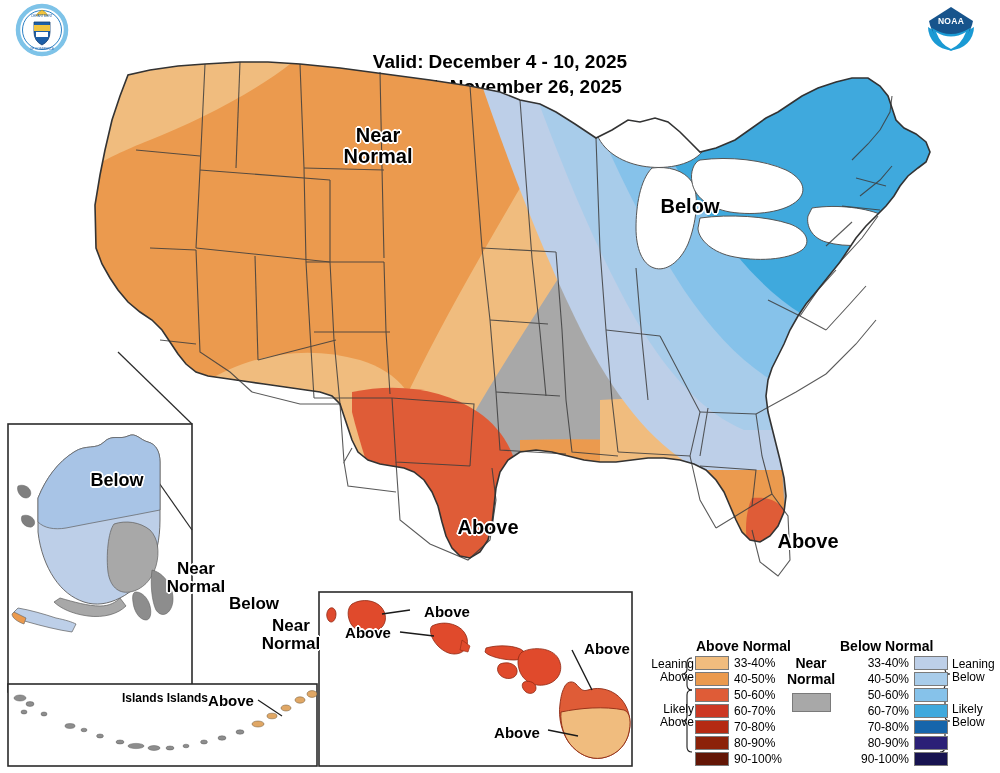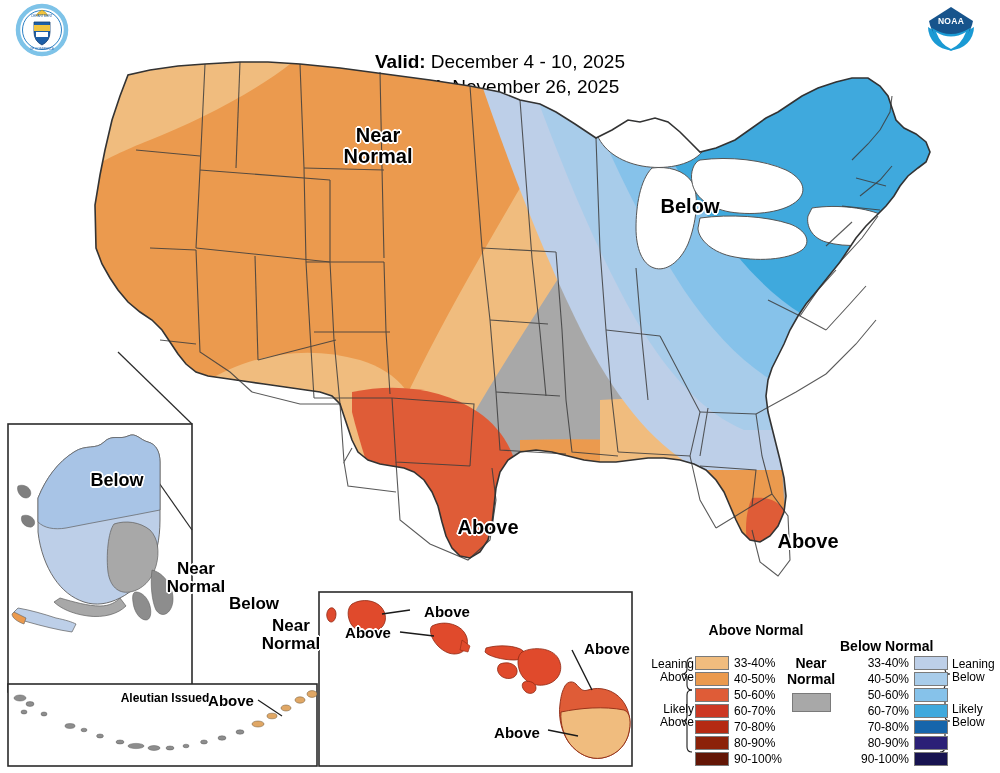--- a/index.html
+++ b/index.html
@@ -17,21 +17,21 @@
     position:absolute;left:0;top:4px;width:1000px;text-align:center;
     font-size:37px;font-weight:700;letter-spacing:-0.5px;
     font-family:"Liberation Sans","DejaVu Sans",sans-serif;
   }
   #validline,#issuedline{
     position:absolute;width:1000px;text-align:center;font-size:19px;
   }
   #validline{top:51px;}
   #issuedline{top:76px;}
   .subkey{font-weight:700;}
-  .subval{font-weight:400;}
+  .subval{font-weight:700;}
   .subkey,.subval{display:inline-block;vertical-align:baseline;}
   #validline .subkey,#issuedline .subkey{min-width:0;margin-right:5px;}
 
   
   #logo-doc{position:absolute;left:14px;top:2px;width:56px;height:56px;}
   #logo-noaa{position:absolute;left:922px;top:4px;width:58px;height:58px;}
 
   
   .maplabel{
     position:absolute;font-weight:700;color:#000;
@@ -58,21 +58,21 @@
   .lbl-hi-3{left:572px;top:641px;width:70px;font-size:15px;}
   .lbl-hi-4{left:482px;top:725px;width:70px;font-size:15px;}
 
   
   #legend{position:absolute;left:640px;top:596px;width:360px;height:177px;}
   #legend-title{
     position:absolute;left:0;top:0;width:330px;text-align:center;
     font-size:15px;font-weight:700;line-height:1.18;
   }
   .legend-head{position:absolute;font-size:14px;font-weight:700;}
-  #head-above{left:56px;top:26px;width:120px;text-align:center;}
+  #head-above{left:56px;top:42px;width:120px;}
   #head-below{left:200px;top:42px;width:120px;text-align:left;}
 
   .swatch-col{position:absolute;}
   .sw-row{display:flex;height:15px;margin-bottom:1px;}
   .sw-box{width:34px;height:14px;border:0.6px solid #7a7a7a;box-sizing:border-box;}
   .sw-lab{font-size:12px;}
   #col-above{left:55px;top:60px;}
   #col-above .sw-lab{margin-left:5px;}
   #col-below{left:214px;top:60px;}
   #col-below .sw-lab{width:55px;text-align:right;margin-right:5px;}
@@ -426,21 +426,21 @@
   <div class="maplabel lbl-ak-below">Below</div>
   <div class="maplabel lbl-ak-nearnormal">
     <span>Near</span><br>
     <span>Normal</span>
   </div>
   <div class="maplabel lbl-ak-below2">Below</div>
   <div class="maplabel lbl-ak-nearnormal2">
     <span>Near</span><br>
     <span>Normal</span>
   </div>
-  <div class="maplabel lbl-aleutian">Aleutian Issued</div>
+  <div class="maplabel lbl-aleutian">Islands Islands</div>
   <div class="maplabel lbl-ak-above">Above</div>
 
   <div class="maplabel lbl-hi-1">Above</div>
   <div class="maplabel lbl-hi-2">Above</div>
   <div class="maplabel lbl-hi-3">Above</div>
   <div class="maplabel lbl-hi-4">Above</div>
 
   <div id="legend">
 
     <div class="legend-head" id="head-above">Above Normal</div>

